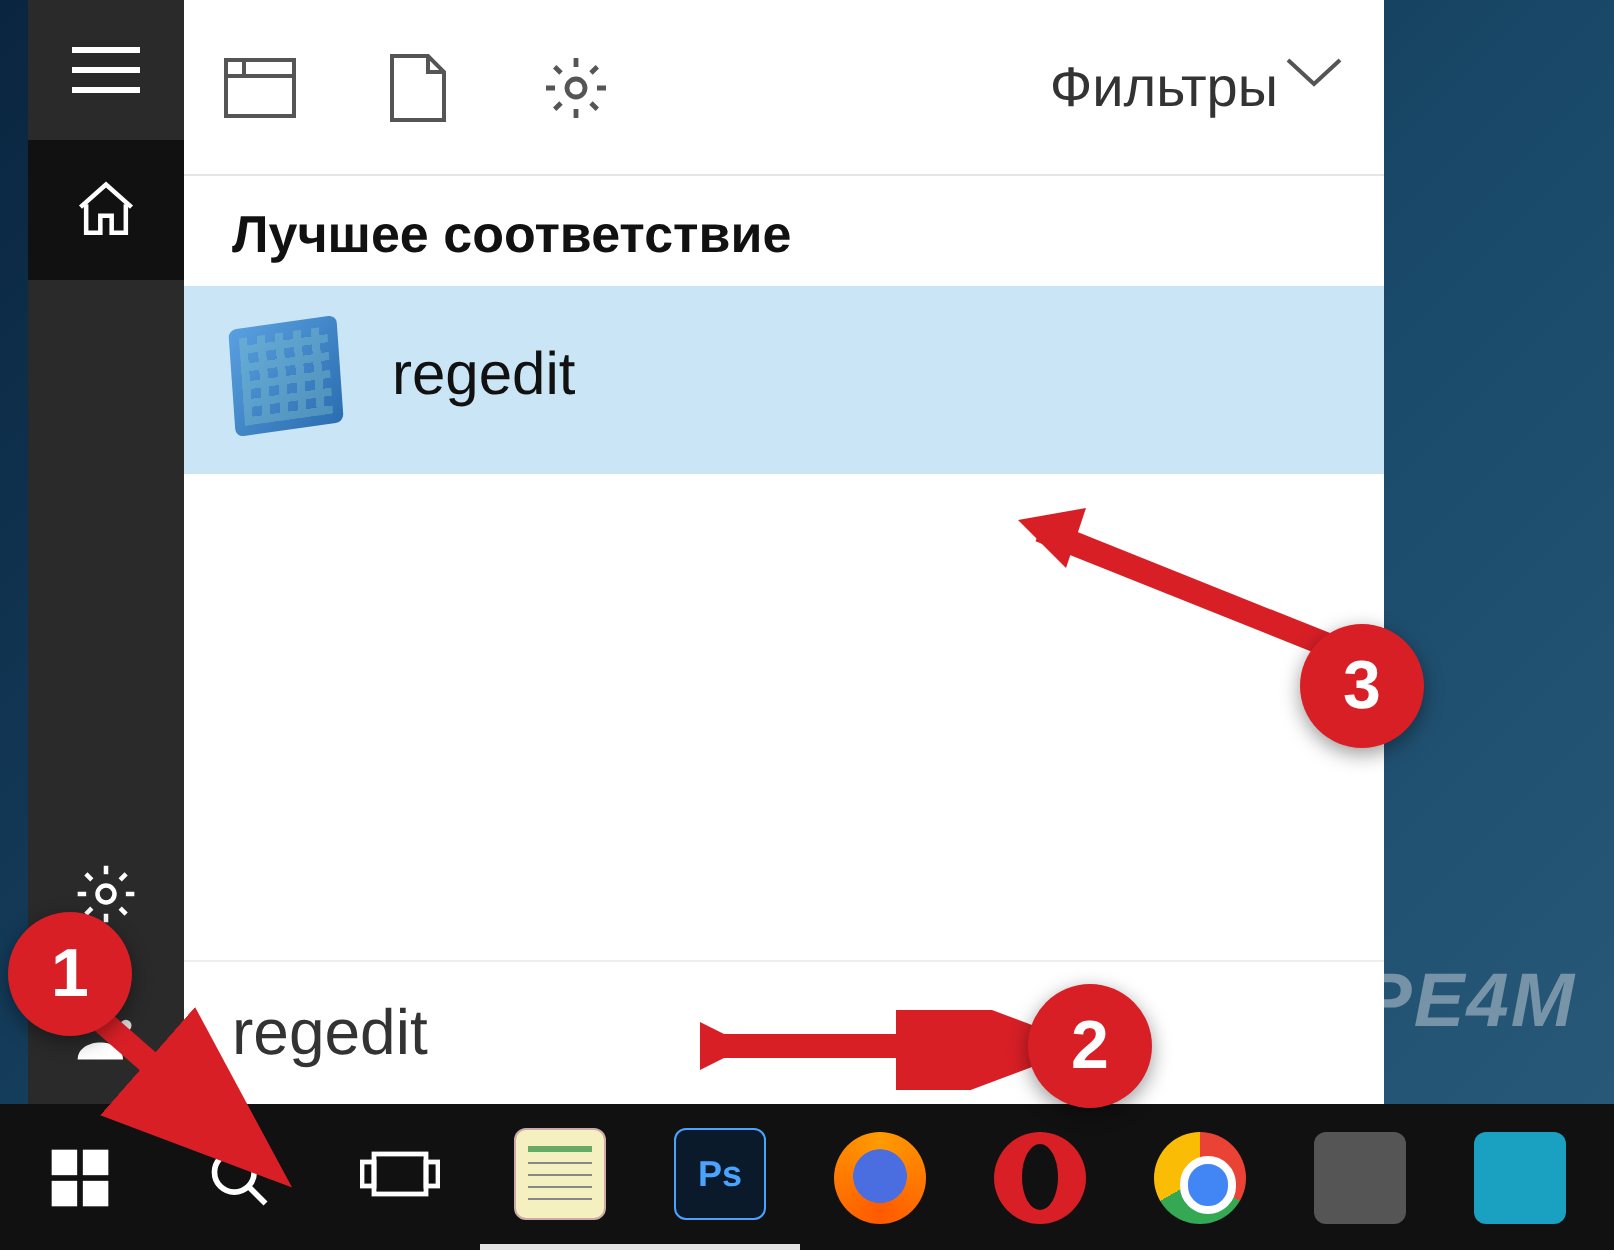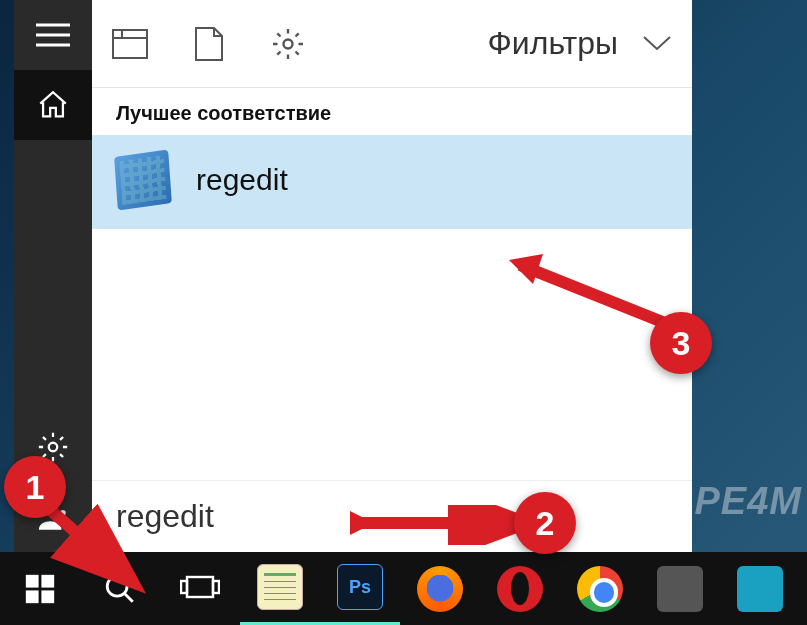--- a/index.html
+++ b/index.html
@@ -11,21 +11,21 @@
     position: relative;
     overflow: hidden;
   }
   .desktop {
     position: absolute;
     inset: 0;
     background: linear-gradient(135deg, #0a2540 0%, #1a4a6a 60%, #2a5a7a 100%);
   }
   .watermark {
     position: absolute;
-    right: 5px;
+    right: 19px;
     top: 480px;
     color: rgba(200,210,220,0.5);
     font-size: 38px;
     font-weight: 800;
     font-style: italic;
     letter-spacing: 1px;
   }
   
   .left-rail {
     position: absolute;
@@ -60,28 +60,28 @@
     align-items: center;
     padding: 0 20px;
     gap: 46px;
     border-bottom: 1px solid #e5e5e5;
   }
   .panel-top .top-icon {
     color: #555;
   }
   .panel-top .filters {
     margin-left: auto;
-    display: flex; align-items: center; gap: 24px;
+    display: flex; gap: 3px;
     color: #333;
-    font-size: 32px;
+    font-size: 28px;
     font-weight: 400;
   }
   .best-match-hdr {
     padding: 14px 24px 10px;
-    font-size: 20px;
+    font-size: 26px;
     font-weight: 600;
     color: #111;
   }
   .result {
     display: flex;
     align-items: center;
     gap: 26px;
     padding: 18px 24px 22px;
     background: #cae6f6;
     cursor: pointer;
@@ -143,21 +143,21 @@
   .ico-notepad::before{content:"";position:absolute;left:6px;right:6px;top:8px;height:3px;background:#6a6;}
   .ico-notepad::after{content:"";position:absolute;left:6px;right:6px;top:16px;bottom:8px;background:repeating-linear-gradient(#888,#888 1px,transparent 1px,transparent 6px);}
   .ico-ps { background:#0b1a2a; color:#4aa3ff; border:1px solid #4aa3ff;}
   .ico-ff { background: radial-gradient(circle at 50% 48%, #4a6ee0 0 40%, transparent 41%), conic-gradient(#ff9a00,#ff5a00,#ff9a00); border-radius:50%;}
   .ico-opera{ background:#d81f26; border-radius:50%; position:relative;}
   .ico-opera::after{content:"";position:absolute;left:30%;top:14%;width:40%;height:72%;border-radius:50%;background:#111;}
   .ico-chrome{ border-radius:50%; background: conic-gradient(#ea4335 0 120deg,#34a853 120deg 240deg,#fbbc05 240deg 360deg);position:relative;}
   .ico-chrome::after{content:"";position:absolute;left:28%;top:28%;width:44%;height:44%;border-radius:50%;background:#4285f4;border:4px solid #fff;}
   .ico-blur1{background:#555;}
   .ico-blur2{background:#1aa0c0;}
-  .taskbar .active-underline{ border-bottom:3px solid #5eead4;}
+  .taskbar .active-underline{ border-bottom:3px solid #e5e5e5;}
   
   .badge {
     position: absolute;
     width: 62px; height: 62px;
     background: #d81f26;
     border-radius: 50%;
     color: #fff;
     display: flex; align-items: center; justify-content: center;
     font-size: 34px; font-weight: 600;
     box-shadow: 0 3px 10px rgba(0,0,0,.4);

